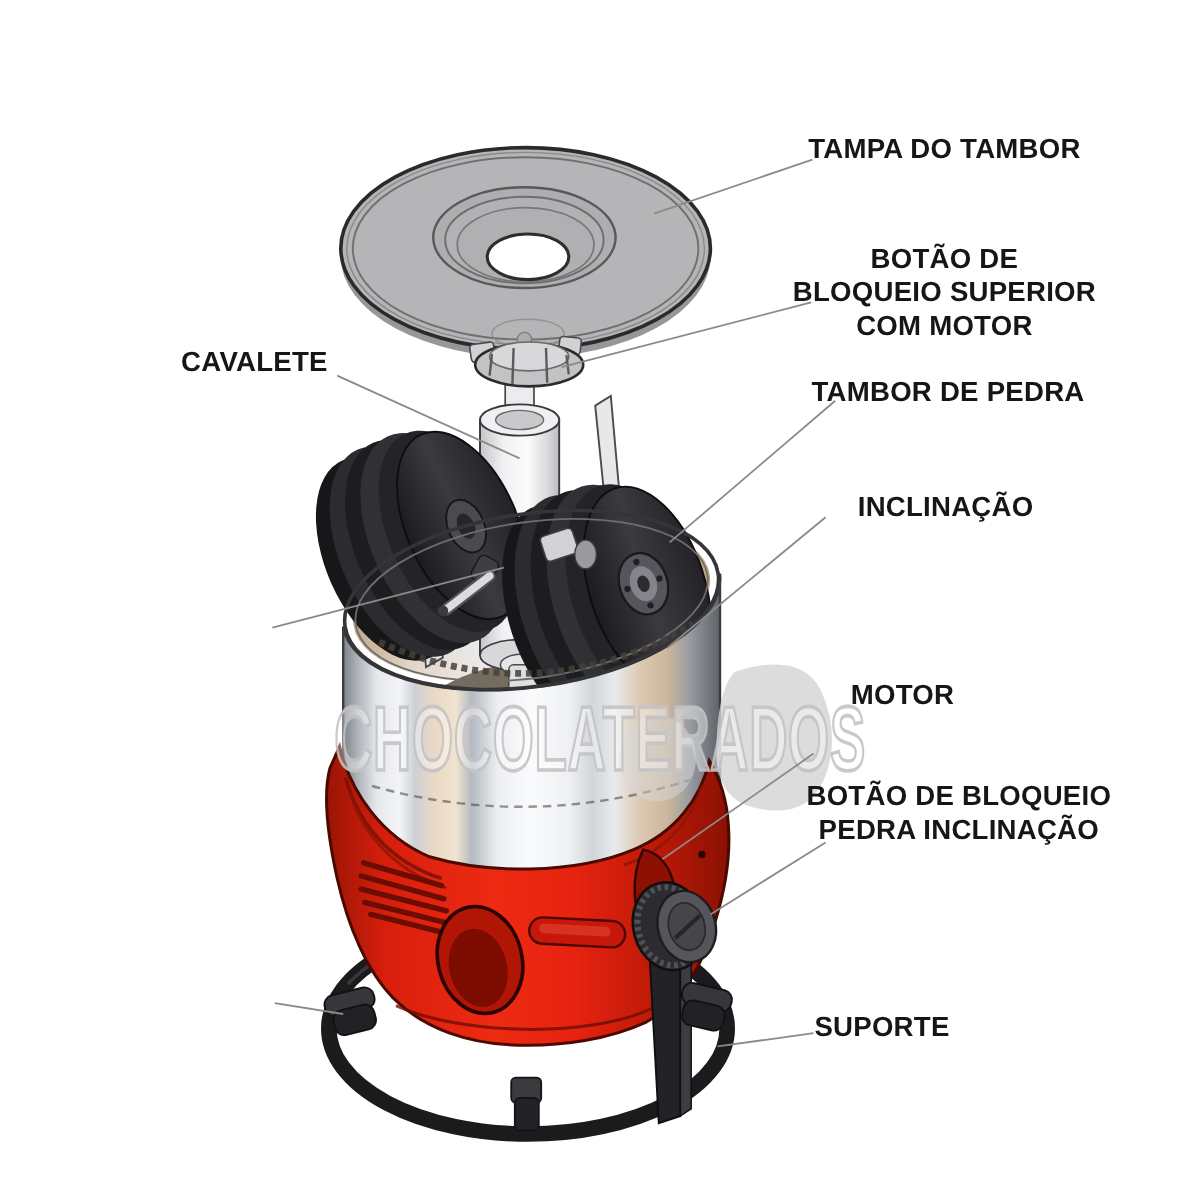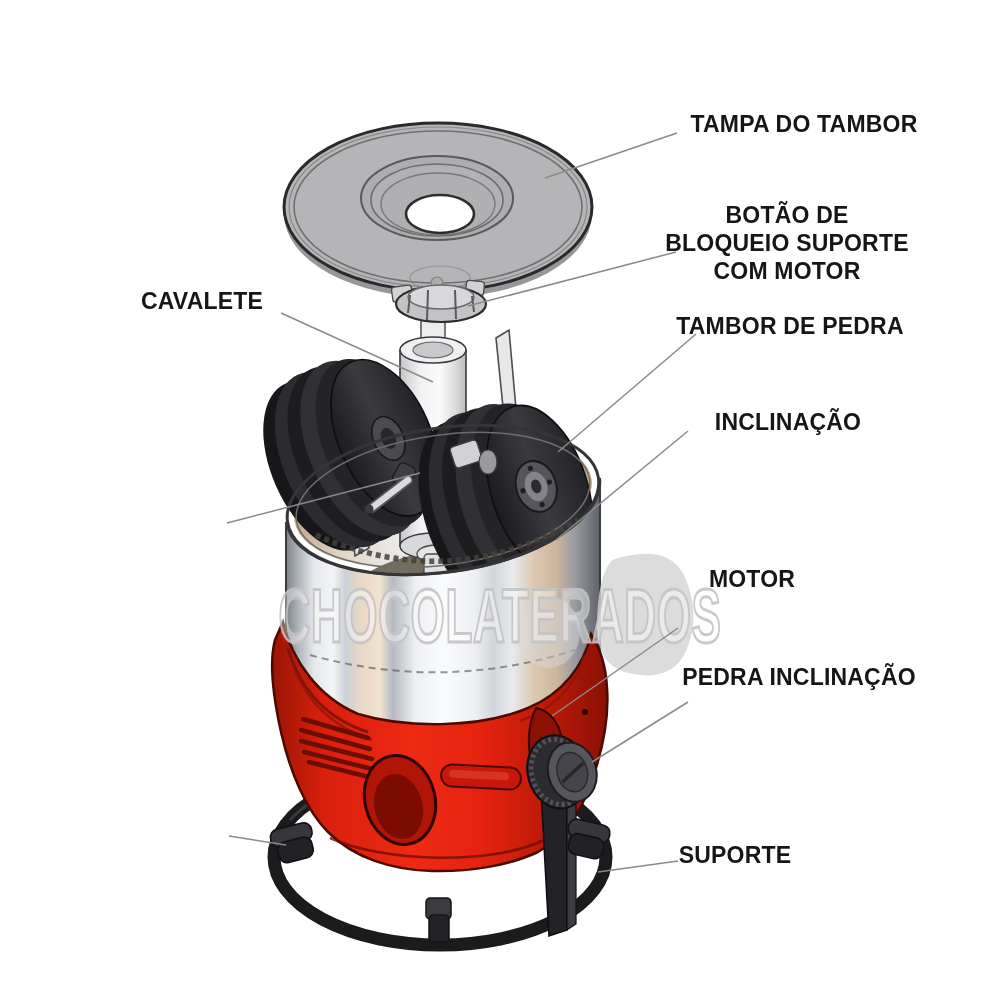--- a/index.html
+++ b/index.html
@@ -254,48 +254,49 @@
     <line x1="558" y1="452" x2="696" y2="334"></line>
     <line x1="556" y1="540" x2="688" y2="431"></line>
     <line x1="552" y1="716" x2="678" y2="628"></line>
     <line x1="592" y1="762" x2="688" y2="702"></line>
     <line x1="229" y1="836" x2="286" y2="845"></line>
     <line x1="598" y1="872" x2="678" y2="861"></line>
     <line x1="420" y1="473" x2="227" y2="523"></line>
   </g>
 </svg>
 
-<div class="label" style="left:804px;top:124px">
+<div class="label" style="left:787px;top:124px">
   <div>TAMPA DO TAMBOR</div>
 </div>
 
 <div class="label" style="left:787px;top:243px">
   <div>BOTÃO DE</div>
-  <div>BLOQUEIO SUPORTE</div>
+  <div>BLOQUEIO SUPERIOR</div>
   <div>COM MOTOR</div>
 </div>
 
-<div class="label" style="left:202px;top:301px">
+<div class="label" style="left:212px;top:301px">
   <div>CAVALETE</div>
 </div>
 
 <div class="label" style="left:790px;top:326px">
   <div>TAMBOR DE PEDRA</div>
 </div>
 
 <div class="label lh30" style="left:788px;top:422px">
   <div>INCLINAÇÃO</div>
 </div>
 
 
 <div class="label" style="left:752px;top:579px">
   <div>MOTOR</div>
 </div>
 
 <div class="label" style="left:799px;top:677px">
+  <div>BOTÃO DE BLOQUEIO</div>
   <div>PEDRA INCLINAÇÃO</div>
 </div>
 
 
 <div class="label" style="left:735px;top:855px">
   <div>SUPORTE</div>
 </div>
 
 </div>
 

